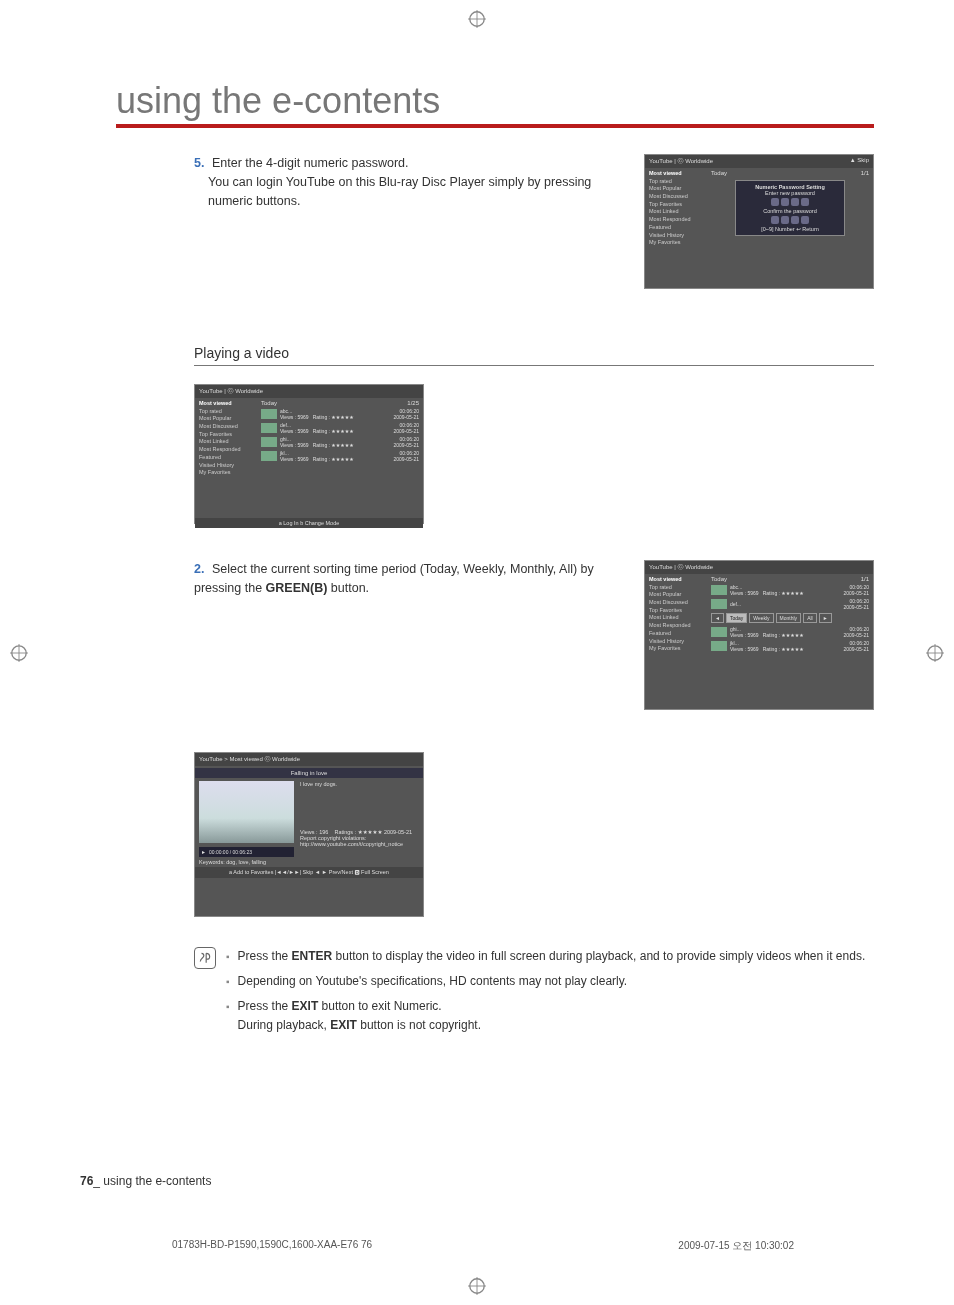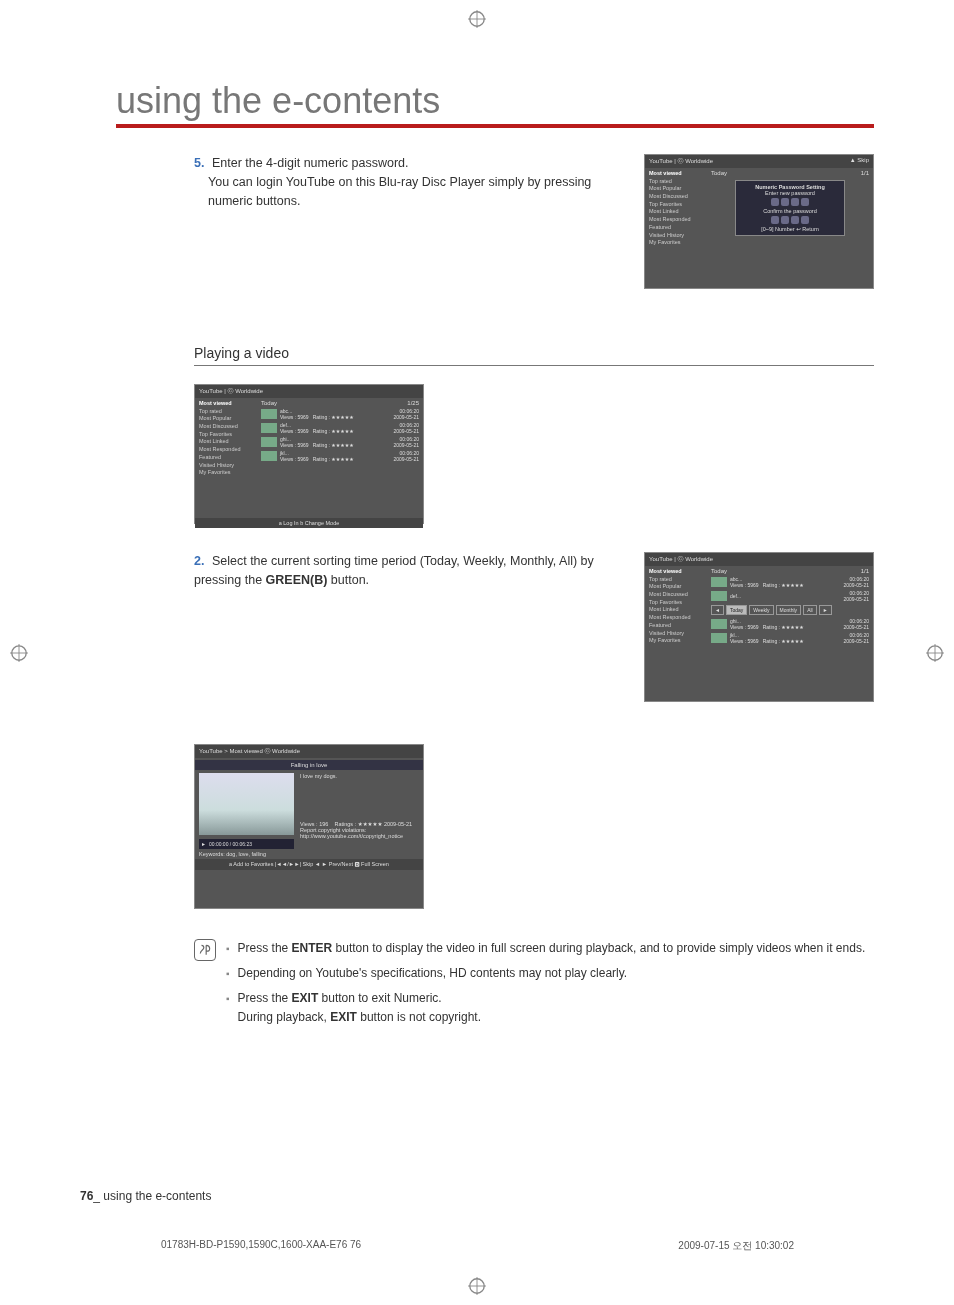--- a/index.html
+++ b/index.html
@@ -100,27 +100,27 @@
     width: 22px; height: 22px; flex: 0 0 22px;
     border: 1.5px solid #666; border-radius: 4px;
     display: flex; align-items: center; justify-content: center;
     font-size: 14px; color: #666;
   }
   .note-list { flex: 1; font-size: 12px; line-height: 1.55; }
   .note-list .n-item { display: flex; gap: 8px; margin-bottom: 6px; }
   .note-list .bullet { color: #888; font-size: 10px; line-height: 1.9; }
   .footer {
     position: absolute;
-    left: 0; bottom: 22px;
+    left: 0; bottom: 37px;
     font-size: 12px;
   }
   .footer .pn { font-weight: bold; }
   .print-footer {
     position: absolute;
-    left: 81px; right: 80px; bottom: -28px;
+    left: 92px; right: 80px; bottom: -28px;
     font-size: 10px; color: #555;
     display: flex; justify-content: space-between;
   }
   .bold { font-weight: bold; }
 </style>
 </head>
 <body>
 
 <div class="crop-mark top">
     <svg viewBox="0 0 20 20">
@@ -278,21 +278,21 @@
                   <div>00:06:20</div>
                   <div>2009-05-21</div>
                 </div>
               </div>
           </div>
         </div>
         <div class="yt-footer">a Log In   b Change Mode</div>
       </div>
     </div>
 
-    <div class="step-row" style="margin-top:28px;">
+    <div class="step-row" style="margin-top:36px;">
       <div class="step-text">
         <span class="step-num">2.</span>
         <span>Select the current sorting time period (Today, Weekly, Monthly, All) by pressing the </span><span class="bold">GREEN(B)</span><span> button.</span>
       </div>
       <div class="screenshot tall-c">
         <div class="yt-head">
             <span>YouTube | ⓒ Worldwide</span>
             <span></span>
           </div>
         <div class="yt-body">

